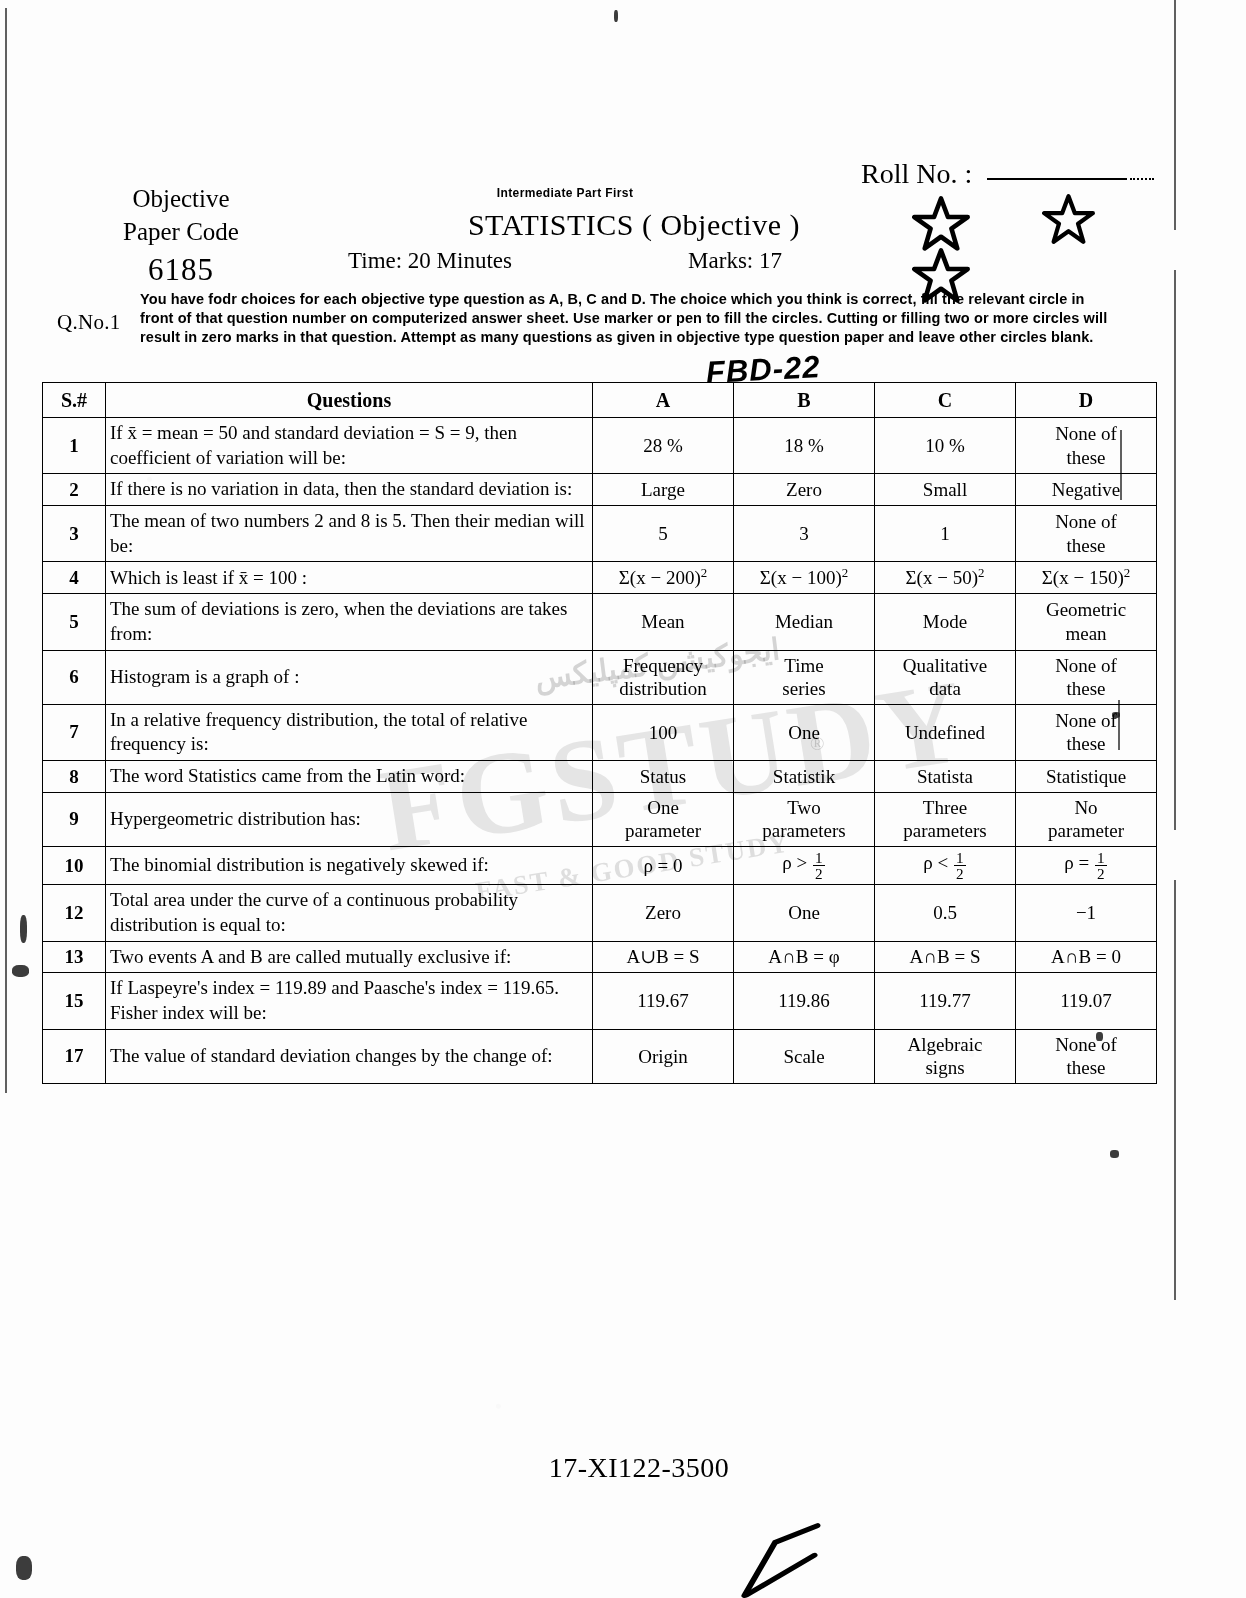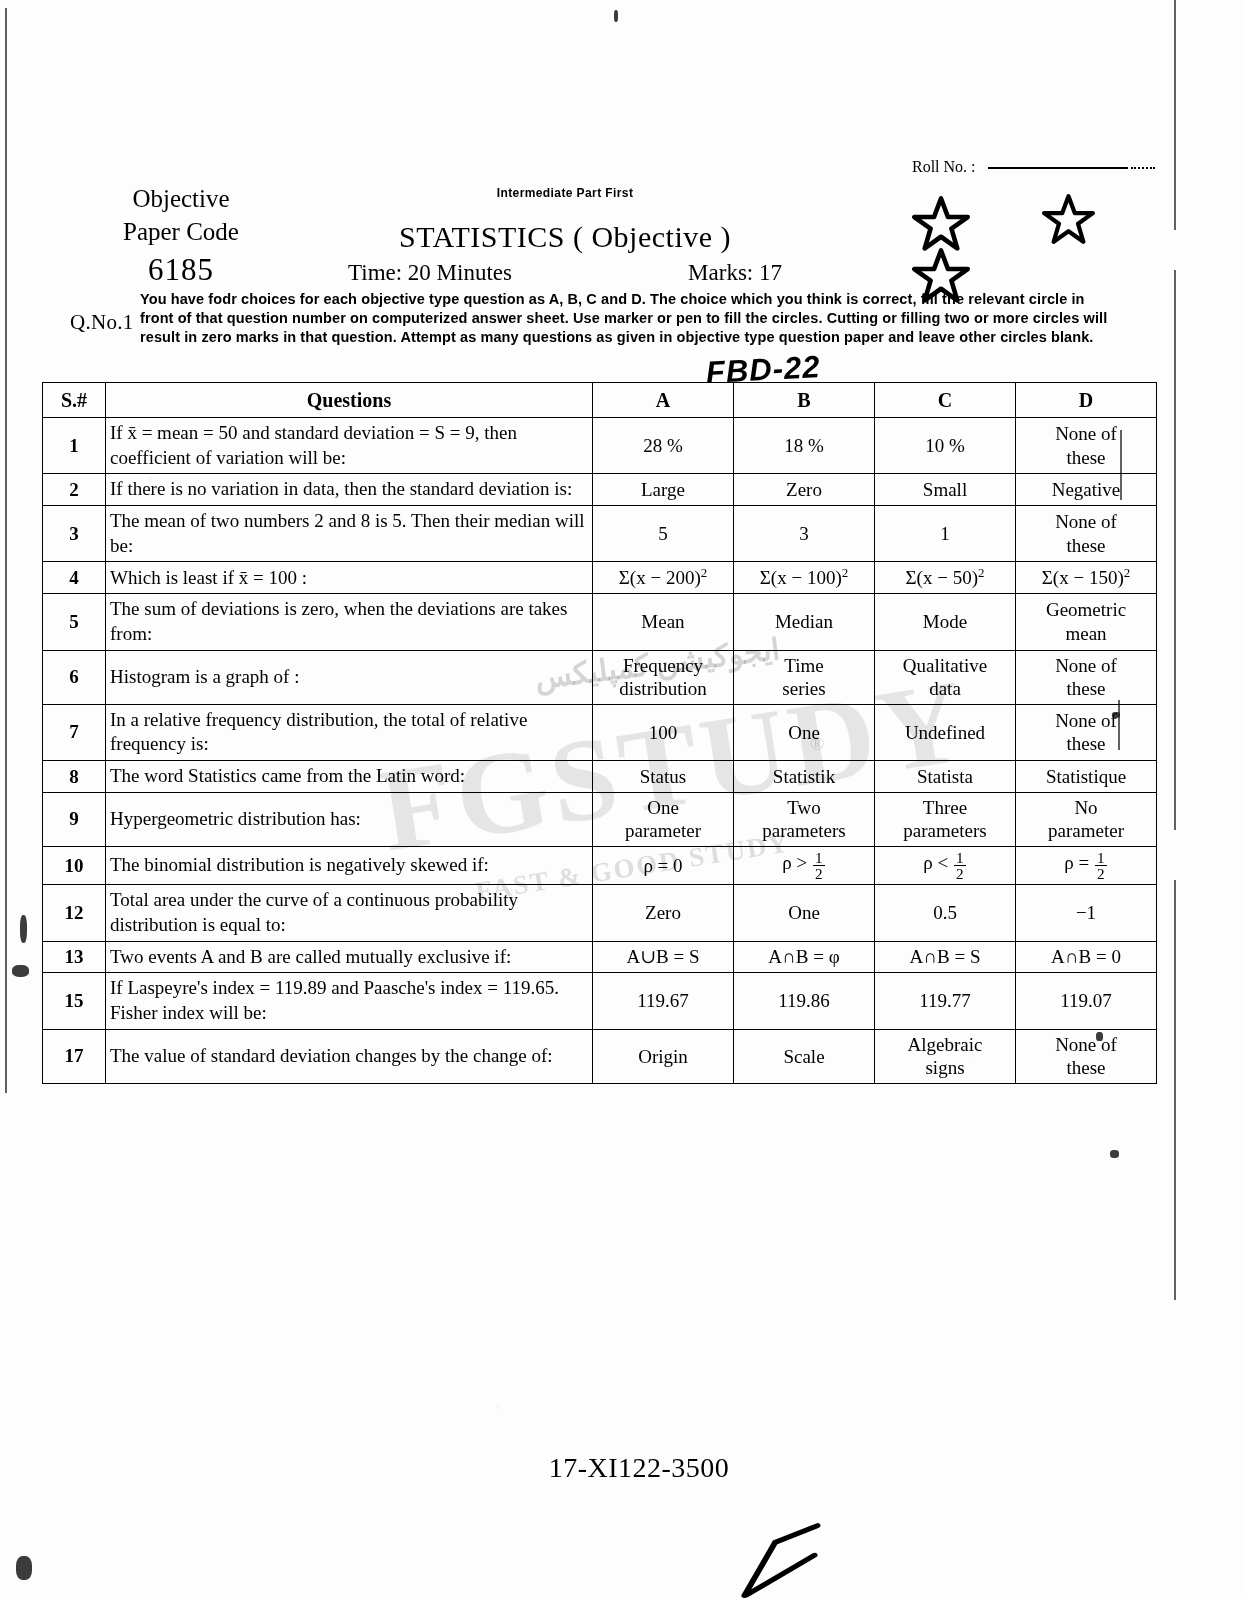--- a/index.html
+++ b/index.html
@@ -109,45 +109,45 @@
     position: absolute;
     left: 330px; top: 186px;
     width: 470px;
     text-align: center;
   }
   .title-block .part {
     font-size: 12px; font-weight: 700; letter-spacing: .4px;
     font-family: "Liberation Sans", sans-serif;
   }
   .title-block .subject {
-    font-size: 30px; letter-spacing: .5px; margin-top: 20px;
+    font-size: 30px; letter-spacing: .5px; margin-top: 8px; text-align: right;
   }
   .title-block .timeline {
     margin-top: 6px; font-size: 23px;
     display: flex; justify-content: space-between; padding: 0 18px; gap: 9px;
   }
 
   .rollno {
-    position: absolute; left: 912px; top: 158px;
-    font-size: 16px; white-space: nowrap;
+    position: absolute; left: 861px; top: 158px;
+    font-size: 28px; white-space: nowrap;
   }
   .rollno .line {
     display: inline-block; width: 140px;
     border-bottom: 2px solid #000; margin-left: 8px;
     vertical-align: 3px;
   }
   .rollno .line-dots {
     display: inline-block; width: 24px;
     border-bottom: 2px dotted #000; margin-left: 3px;
     vertical-align: 3px;
   }
   .star { position: absolute; }
 
   .qno {
-    position: absolute; left: 70px; top: 310px;
+    position: absolute; left: 57px; top: 310px;
     font-size: 21px; letter-spacing: .3px;
   }
   .instructions {
     position: absolute; left: 140px; top: 290px; width: 970px;
     font-family: "Liberation Sans", sans-serif;
     font-size: 14.5px; font-weight: 700;
     line-height: 1.32; letter-spacing: .1px;
     text-align: left;
   }
   .handmark {

